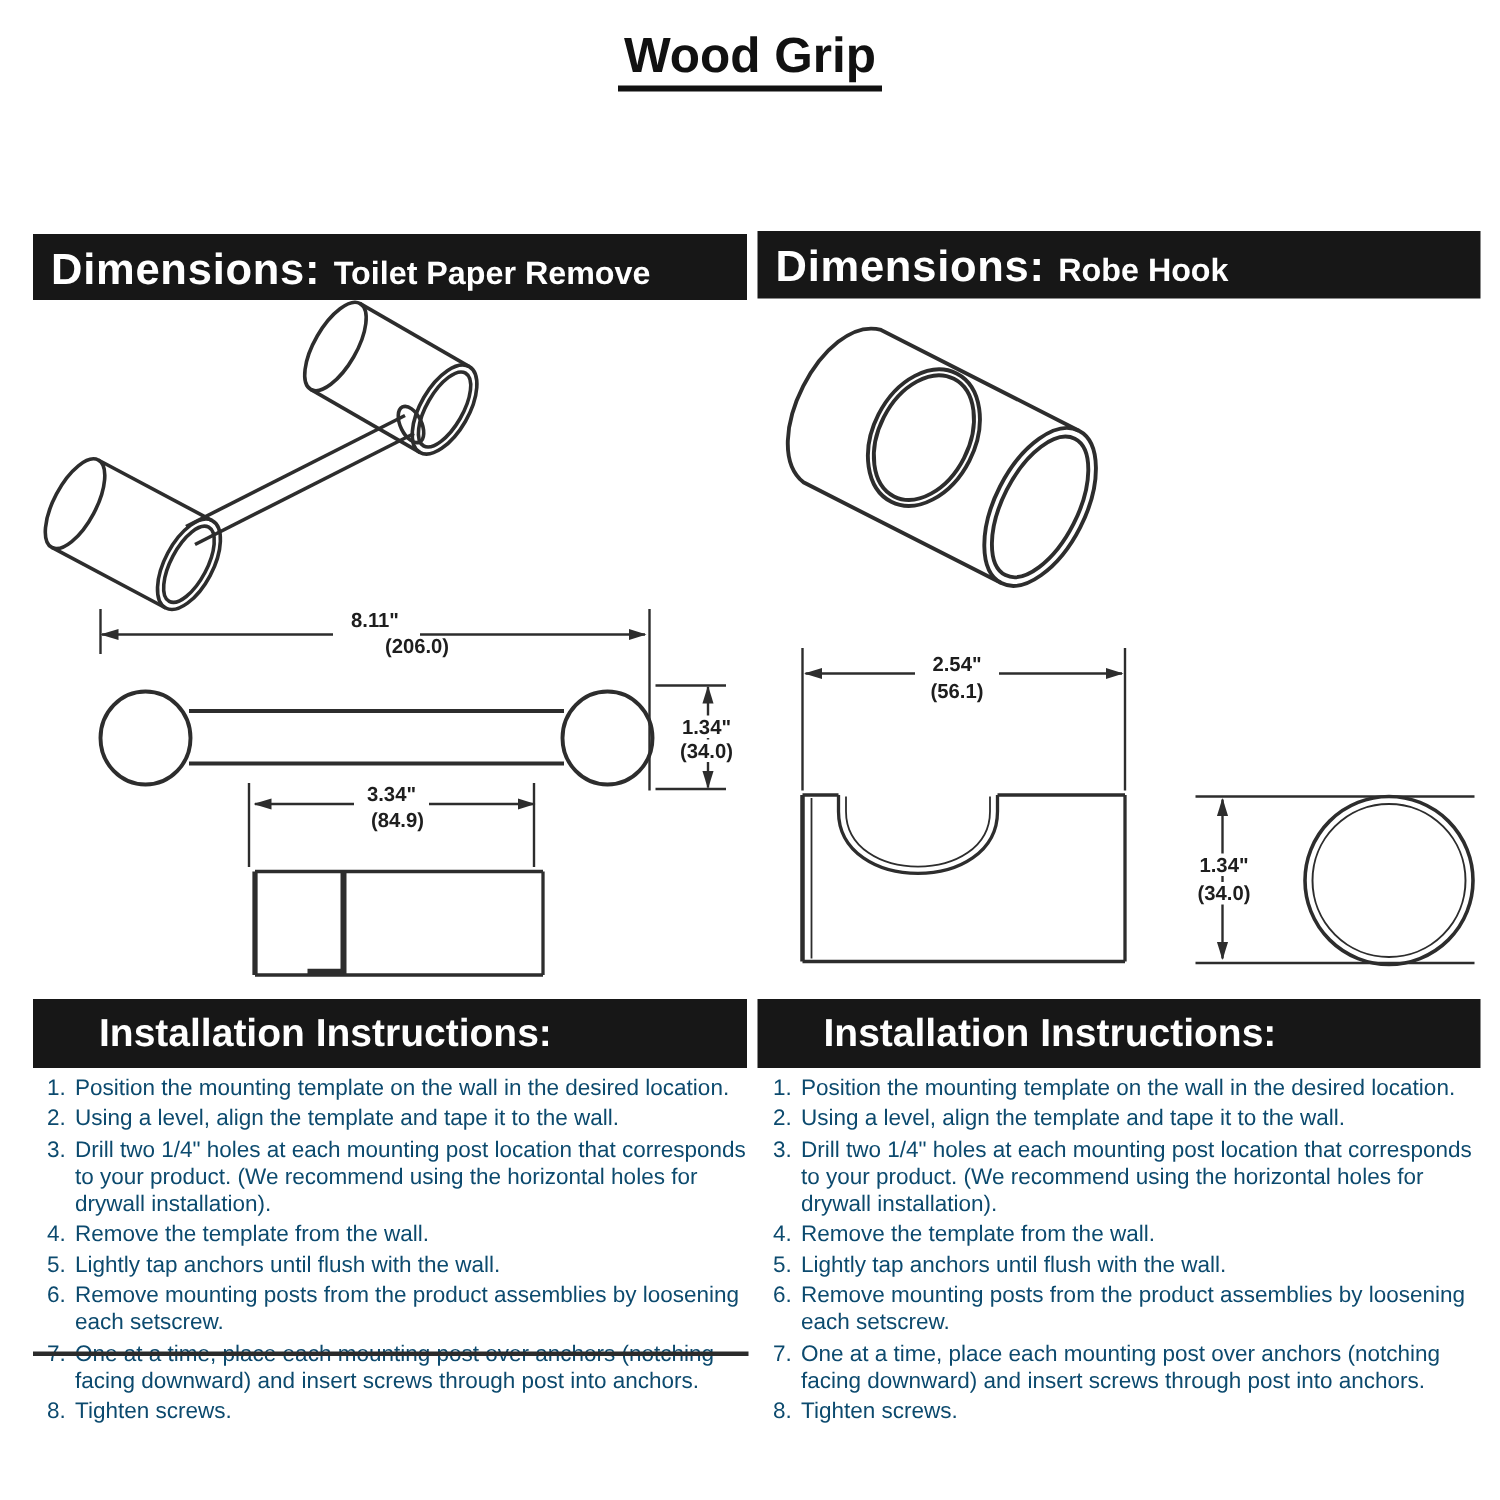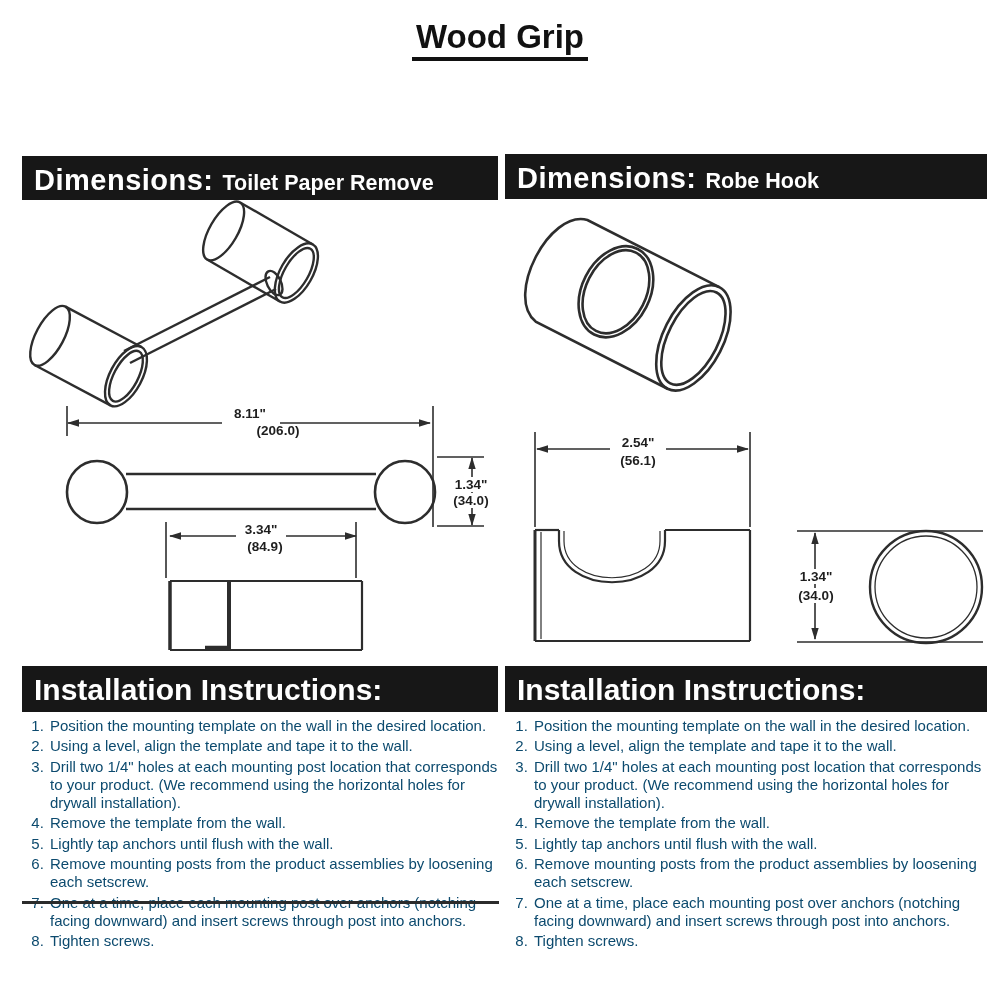--- a/index.html
+++ b/index.html
@@ -15,21 +15,21 @@
   .bar{
     position:absolute;background:#171717;color:#fff;display:flex;align-items:baseline;
     padding:0 16px 0 12px;box-sizing:border-box;
   }
   .bar .big{font-size:29px;font-weight:bold;line-height:1;letter-spacing:0.5px;}
   .bar .small{font-size:21.5px;font-weight:bold;line-height:1;margin-left:9px;}
   .bar.dim-left{left:22px;top:156px;width:476px;height:44px;padding-top:10px;}
   .bar.dim-right{left:505px;top:154px;width:482px;height:45px;padding-top:10px;}
   .bar.inst-left{left:22px;top:666px;width:476px;height:46px;padding-top:9px;}
   .bar.inst-right{left:505px;top:666px;width:482px;height:46px;padding-top:9px;}
-  .bar .inst-title{font-size:30px;font-weight:bold;line-height:1;}
+  .bar .inst-title{font-size:26px;font-weight:bold;line-height:1;margin-left:32px;}
   .drawings{position:absolute;left:0;top:0;width:1000px;height:1000px;}
   .dimlabel{
     position:absolute;transform:translateX(-50%);font-size:13.5px;font-weight:bold;
     color:#1e1e1e;white-space:nowrap;line-height:15px;text-align:center;
   }
   .dimlabel.masked{background:#ffffff;padding:0 3px;}
   ol.steps{
     position:absolute;margin:0;padding:0 0 0 26px;color:#0c4a6e;
     font-size:15px;line-height:1.22;
   }

